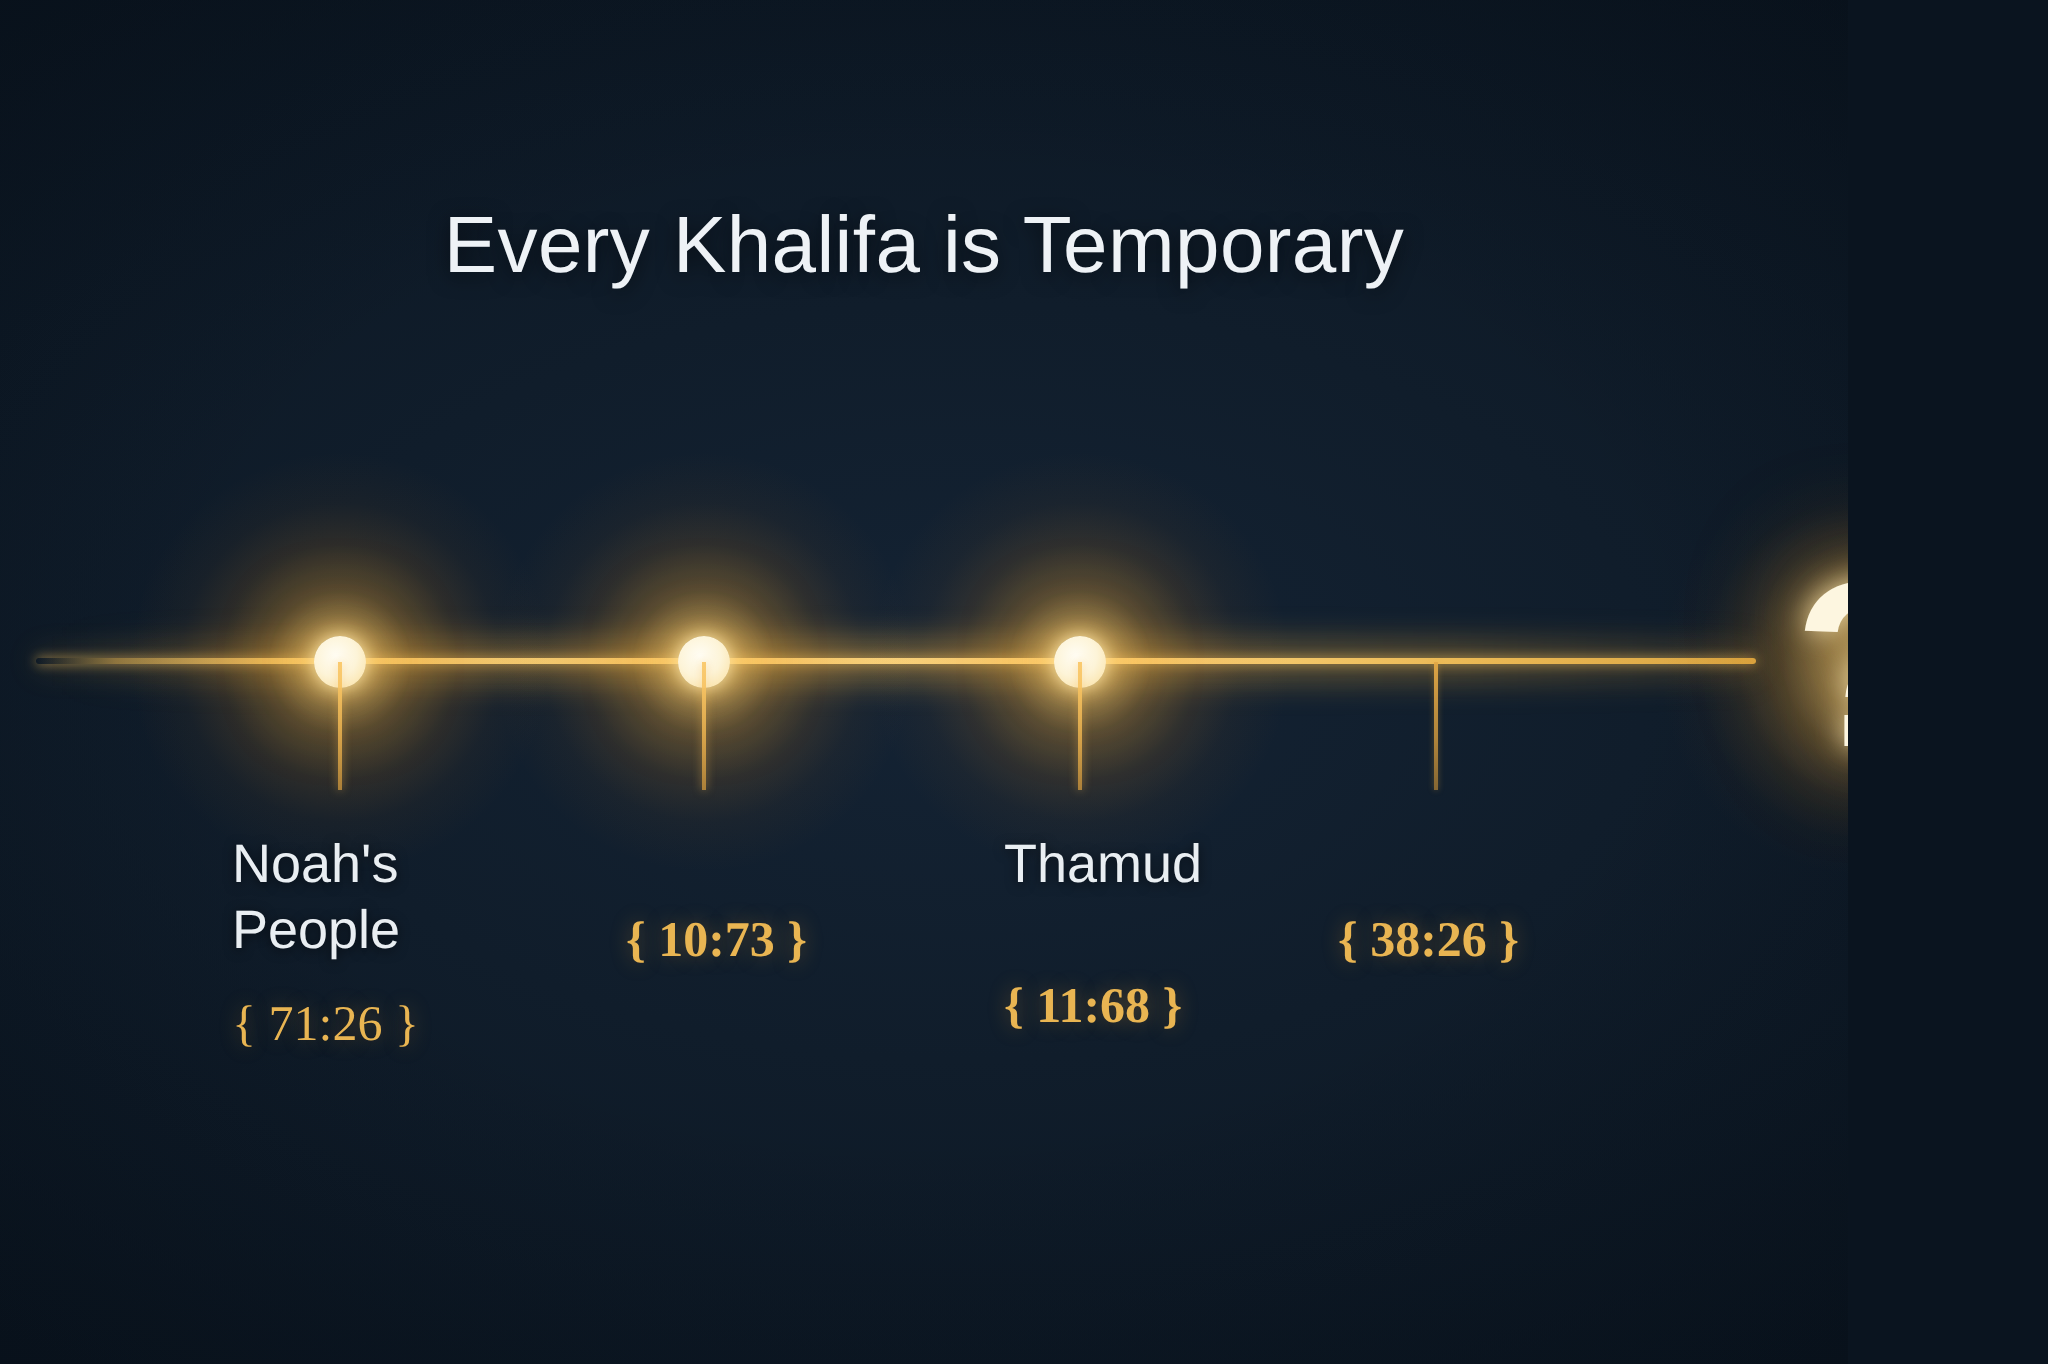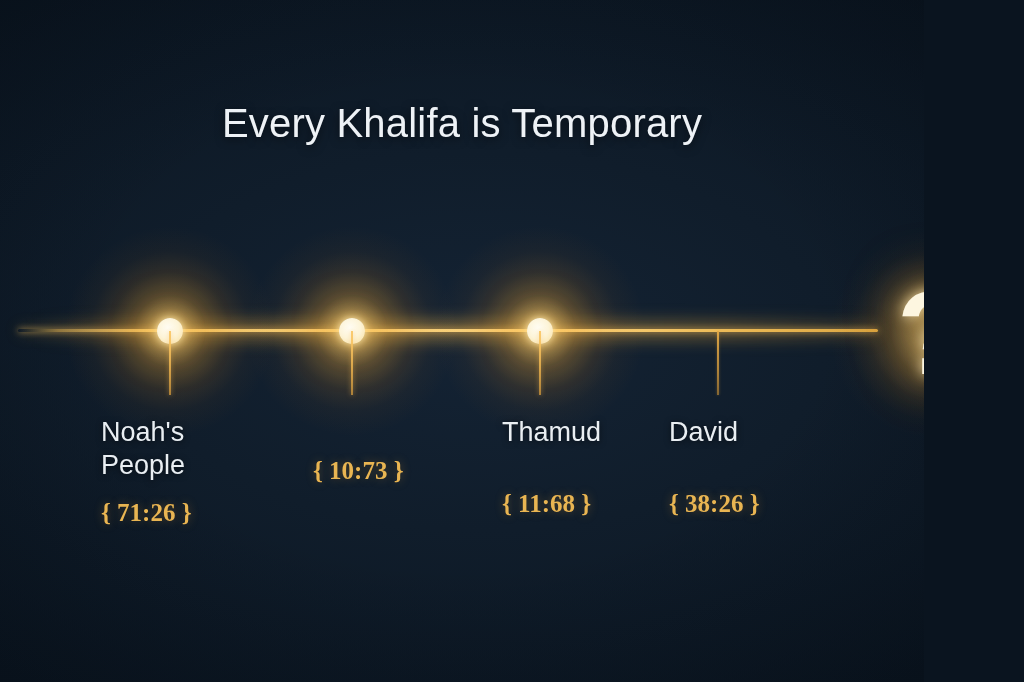--- a/index.html
+++ b/index.html
@@ -205,21 +205,21 @@
   }
   .label-ref {
     margin-top: 16px;
     font-family: "Liberation Serif", "DejaVu Serif", serif;
     font-size: 25px;
     line-height: 30px;
     color: #e9b552;
     text-shadow: 0 0 10px rgba(214,150,48,0.35);
     white-space: nowrap;
   }
-  .label-col.two-line .label-ref { margin-top: 16px; font-weight: bold; }
+  .label-col.two-line .label-ref { margin-top: 16px; }
   .label-col.one-line .label-ref { margin-top: 40px; font-weight: bold; }
 </style>
 </head>
 <body>
 
 <div id="stage">
 
   <div id="vignette"></div>
 
   <div id="title">Every Khalifa is Temporary</div>
@@ -250,33 +250,32 @@
     <div class="node no-dot" style="left:718px">
       <div class="stem"></div>
     </div>
 
     <div id="terminus">
       <div class="halo-q"></div>
       <div id="qmark">?</div>
     </div>
   </div>
 
-  <div class="label-col two-line" style="left:101px">
+  <div class="label-col two-line" style="left:116px">
     <div class="label-name">Noah's
 People</div>
     <div class="label-ref">{ 71:26 }</div>
   </div>
 
   <div class="label-col one-line" style="left:313px">
     <div class="label-ref">{ 10:73 }</div>
   </div>
 
   <div class="label-col one-line" style="left:502px">
     <div class="label-name">Thamud</div>
     <div class="label-ref">{ 11:68 }</div>
   </div>
 
   <div class="label-col one-line" style="left:669px">
-    <div class="label-name">David</div>
     <div class="label-ref">{ 38:26 }</div>
   </div>
 
 </div>
 
 </body></html>

